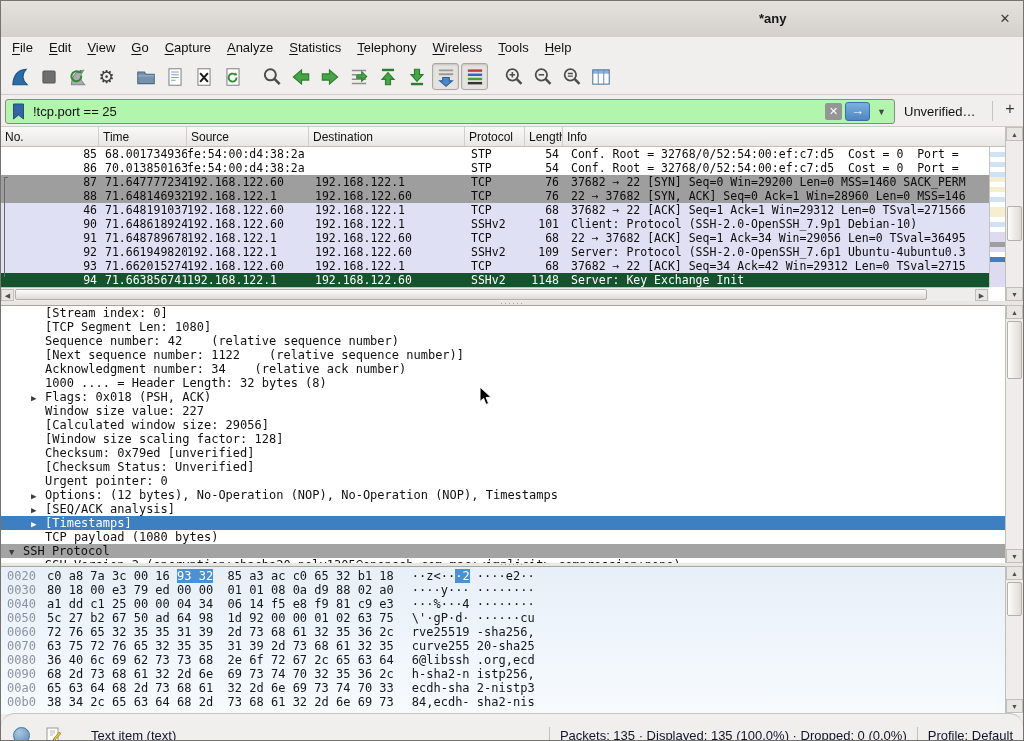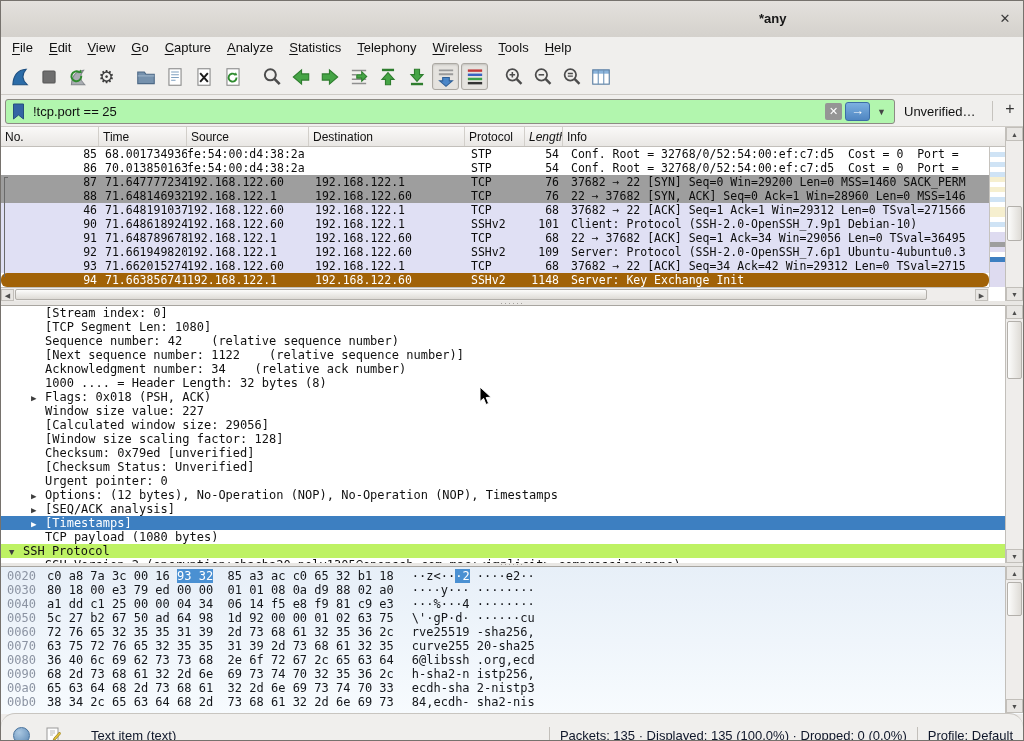--- a/index.html
+++ b/index.html
@@ -56,21 +56,21 @@
   .pc-no{width:98px;text-align:right;padding-right:2px;}
   .pc-time{width:88px;padding-left:6px;}
   .pc-src{width:122px;}
   .pc-dst{width:156px;padding-left:6px;}
   .pc-proto{width:60px;padding-left:6px;}
   .pc-len{width:38px;text-align:right;padding-right:4px;}
   .pc-info{flex:1;padding-left:8px;}
   .r-white{background:#ffffff;}
   .r-gray{background:#9e9e9e;}
   .r-lav{background:#e0e0f4;}
-  .r-sel{background:#a16207;color:#fff;border-radius:6px;}
+  .r-sel{background:#14532d;color:#fff;}
   .bracket{position:absolute;left:3px;top:50px;width:1px;height:100px;background:#6a6a6a;}
   .bracket-tick{position:absolute;left:3px;top:50px;width:4px;height:1px;background:#6a6a6a;}
   .minimap{position:absolute;top:20px;left:988px;width:18px;height:140px;
     border-left:1px solid #c6c3be;box-sizing:border-box;background:#fff;}
   .mstripe{width:100%;height:5px;}
   
   .vscroll{position:absolute;width:18px;background:#efedeb;border-left:1px solid #c2bfba;box-sizing:border-box;}
   .sarrow{position:absolute;left:0;width:100%;height:14px;background:#e8e6e3;border:1px solid #c2bfba;
     box-sizing:border-box;font-size:7px;color:#4e4e4e;text-align:center;line-height:13px;}
   .sthumb{position:absolute;left:1px;width:15px;background:linear-gradient(90deg,#fcfcfb,#dedbd6);
@@ -84,21 +84,21 @@
   
   .splitter{position:absolute;left:0;width:100%;background:#e9e7e4;text-align:center;
     color:#9a9792;font-size:9px;line-height:4px;letter-spacing:1px;overflow:hidden;}
   
   .details{position:absolute;top:304px;left:0;width:100%;height:258px;background:#fff;
     border-top:1px solid #a8a5a0;overflow:hidden;font-family:"DejaVu Sans Mono",monospace;font-size:12px;}
   .drow{height:14px;line-height:14px;white-space:pre;color:#101010;}
   .drow .arr{display:inline-block;width:14px;font-size:9px;color:#3d3d3d;text-align:left;}
   .drow.selected{background:#3d7fc1;color:#fff;}
   .drow.selected .arr{color:#fff;}
-  .drow.section{background:#bef264;}
+  .drow.section{background:#a3a3a3;}
   
   .hexpane{position:absolute;top:565px;left:0;width:100%;height:147px;
     background:linear-gradient(#e7eff8,#f7fbfe);border-top:1px solid #a8a5a0;
     font-family:"DejaVu Sans Mono",monospace;font-size:12px;overflow:hidden;}
   .hrow{height:14px;line-height:14px;white-space:pre;display:flex;color:#14161a;}
   .hoff{color:#8b93a2;width:34px;margin-left:6px;flex-shrink:0;}
   .hhex{margin-left:6px;flex-shrink:0;}
   .hascii{margin-left:18px;flex-shrink:0;}
   .hlseg{background:#4a90d2;color:#fff;}
   
@@ -283,21 +283,21 @@
     <span class="fplus">+</span>
   </div>
 
   <div class="plist">
     <div class="phead" id="phead">
         <div class="phcell" style="width: 98px;">No.</div>
         <div class="phcell" style="width: 88px;">Time</div>
         <div class="phcell" style="width: 122px;">Source</div>
         <div class="phcell" style="width: 156px;">Destination</div>
         <div class="phcell" style="width: 60px;">Protocol</div>
-        <div class="phcell" style="width: 38px; font-style: italic;">Length</div>
+        <div class="phcell" style="width: 38px;">Length</div>
         <div class="phcell" style="flex: 1 1 0%;">Info</div>
       </div>
     <div class="prows" id="prows">
         <div class="prow r-white"><span class="pc pc-no">85</span><span class="pc pc-time">68.001734936</span><span class="pc pc-src">fe:54:00:d4:38:2a</span><span class="pc pc-dst"></span><span class="pc pc-proto">STP</span><span class="pc pc-len">54</span><span class="pc pc-info">Conf. Root = 32768/0/52:54:00:ef:c7:d5  Cost = 0  Port =</span></div>
         <div class="prow r-white"><span class="pc pc-no">86</span><span class="pc pc-time">70.013850163</span><span class="pc pc-src">fe:54:00:d4:38:2a</span><span class="pc pc-dst"></span><span class="pc pc-proto">STP</span><span class="pc pc-len">54</span><span class="pc pc-info">Conf. Root = 32768/0/52:54:00:ef:c7:d5  Cost = 0  Port =</span></div>
         <div class="prow r-gray"><span class="pc pc-no">87</span><span class="pc pc-time">71.647777234</span><span class="pc pc-src">192.168.122.60</span><span class="pc pc-dst">192.168.122.1</span><span class="pc pc-proto">TCP</span><span class="pc pc-len">76</span><span class="pc pc-info">37682 → 22 [SYN] Seq=0 Win=29200 Len=0 MSS=1460 SACK_PERM</span></div>
         <div class="prow r-gray"><span class="pc pc-no">88</span><span class="pc pc-time">71.648146932</span><span class="pc pc-src">192.168.122.1</span><span class="pc pc-dst">192.168.122.60</span><span class="pc pc-proto">TCP</span><span class="pc pc-len">76</span><span class="pc pc-info">22 → 37682 [SYN, ACK] Seq=0 Ack=1 Win=28960 Len=0 MSS=146</span></div>
         <div class="prow r-lav"><span class="pc pc-no">46</span><span class="pc pc-time">71.648191037</span><span class="pc pc-src">192.168.122.60</span><span class="pc pc-dst">192.168.122.1</span><span class="pc pc-proto">TCP</span><span class="pc pc-len">68</span><span class="pc pc-info">37682 → 22 [ACK] Seq=1 Ack=1 Win=29312 Len=0 TSval=271566</span></div>
         <div class="prow r-lav"><span class="pc pc-no">90</span><span class="pc pc-time">71.648618924</span><span class="pc pc-src">192.168.122.60</span><span class="pc pc-dst">192.168.122.1</span><span class="pc pc-proto">SSHv2</span><span class="pc pc-len">101</span><span class="pc pc-info">Client: Protocol (SSH-2.0-OpenSSH_7.9p1 Debian-10)</span></div>
         <div class="prow r-lav"><span class="pc pc-no">91</span><span class="pc pc-time">71.648789678</span><span class="pc pc-src">192.168.122.1</span><span class="pc pc-dst">192.168.122.60</span><span class="pc pc-proto">TCP</span><span class="pc pc-len">68</span><span class="pc pc-info">22 → 37682 [ACK] Seq=1 Ack=34 Win=29056 Len=0 TSval=36495</span></div>

